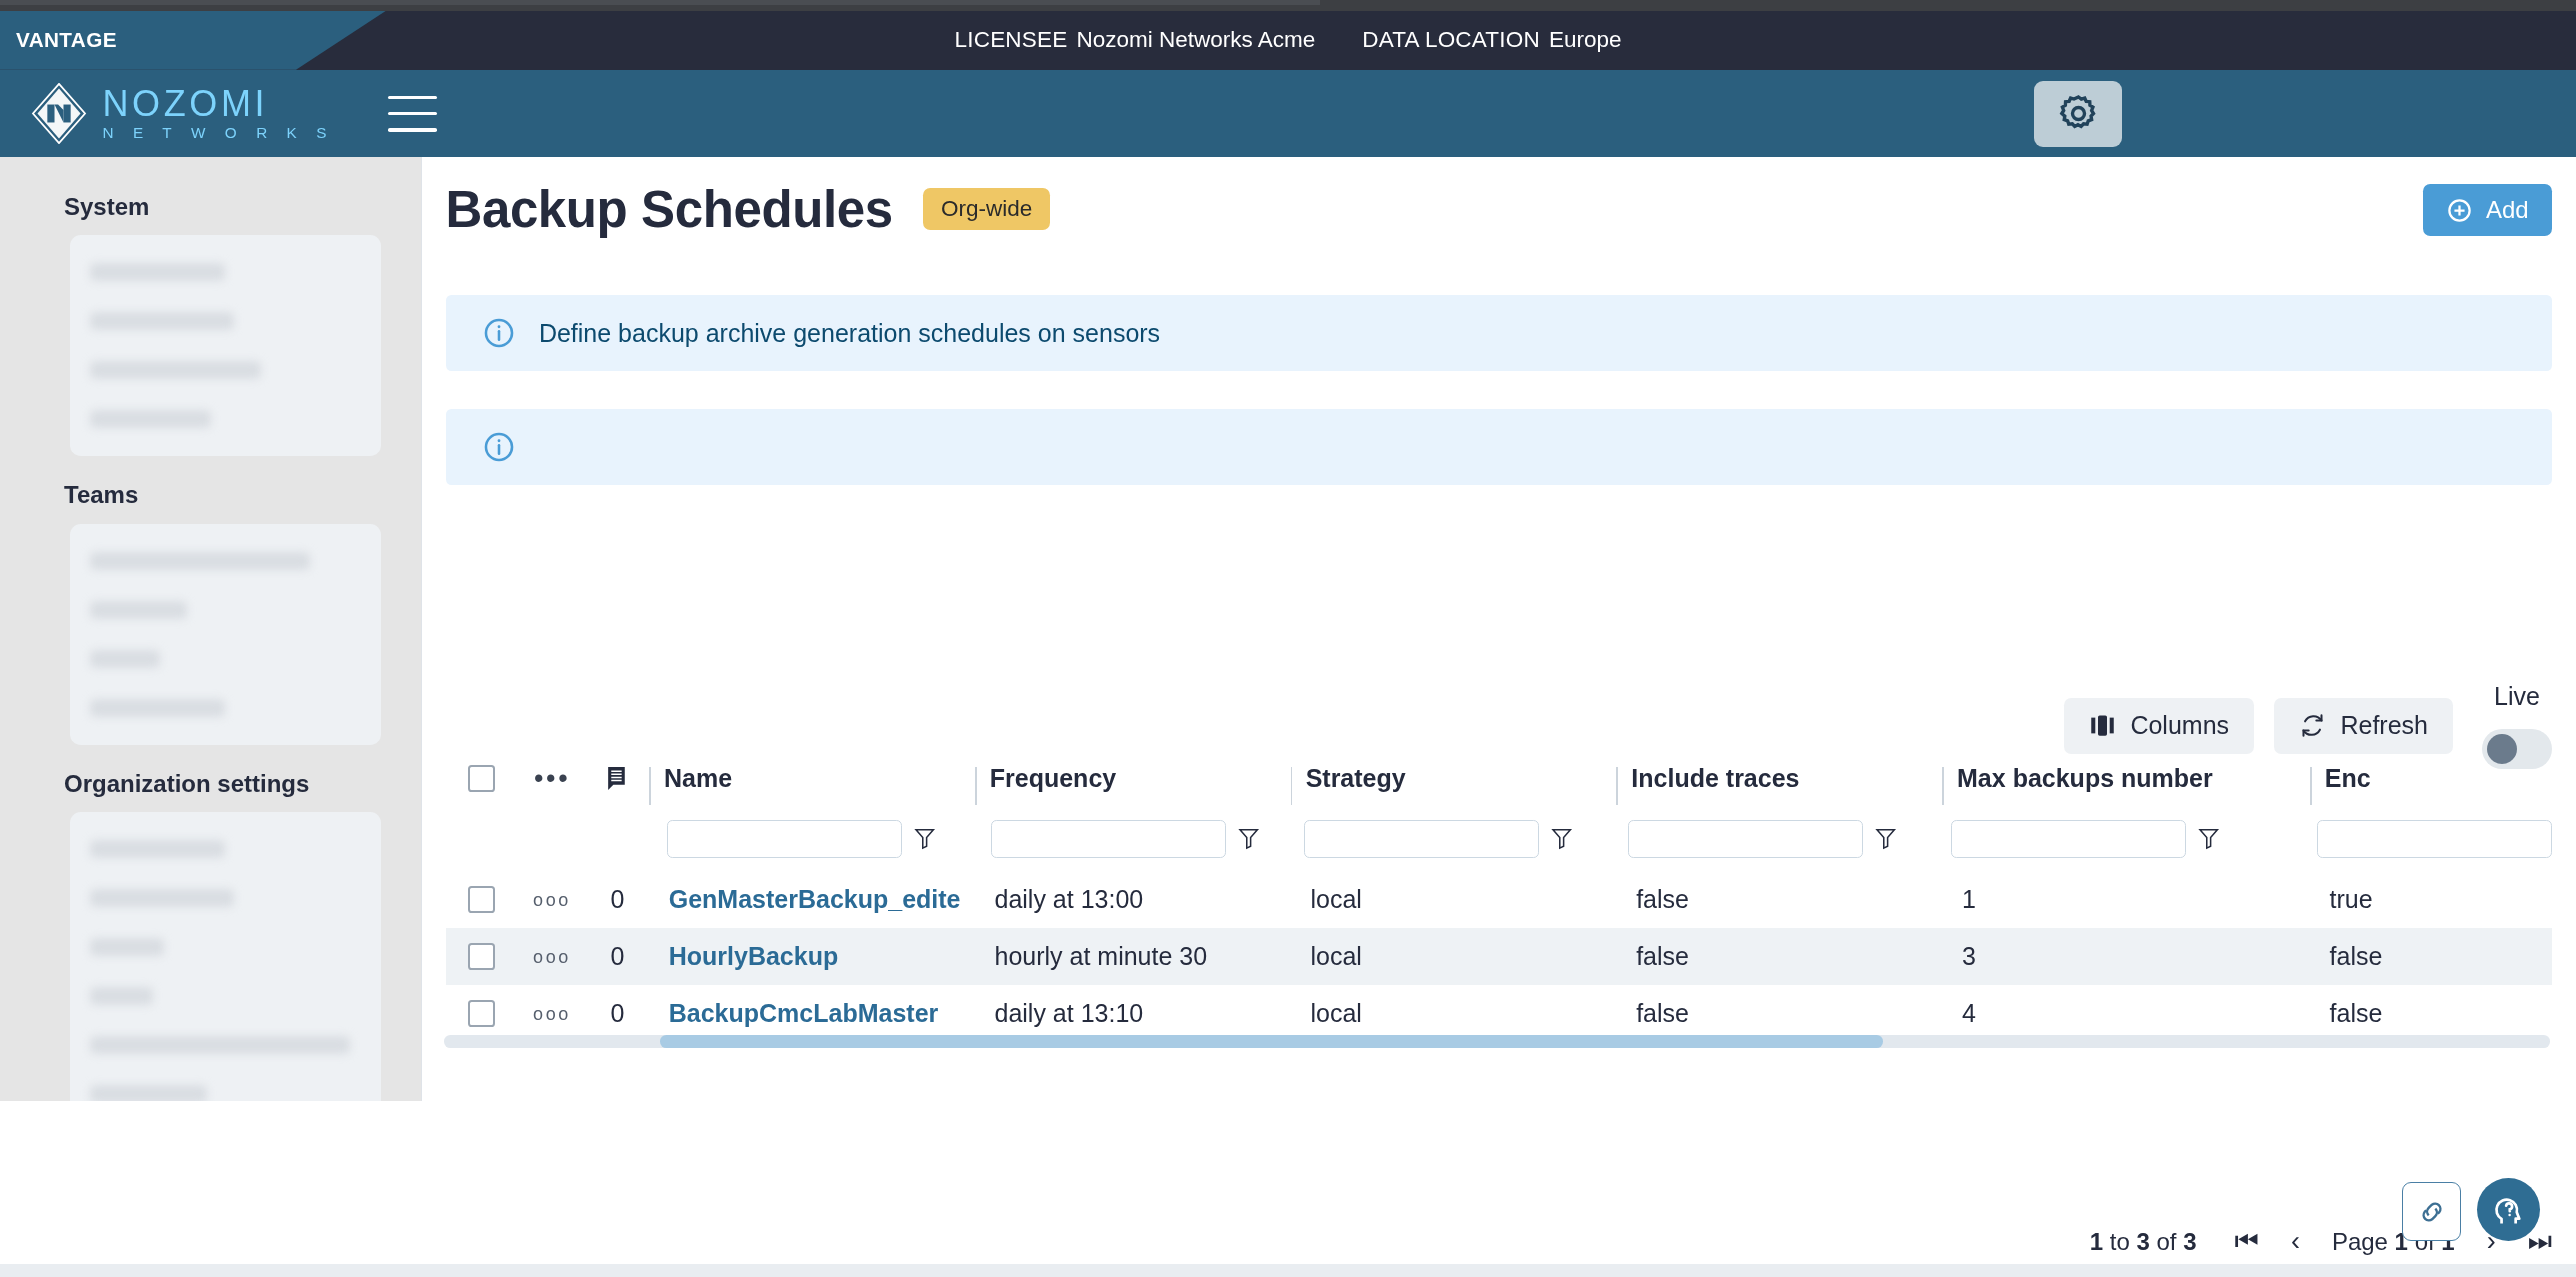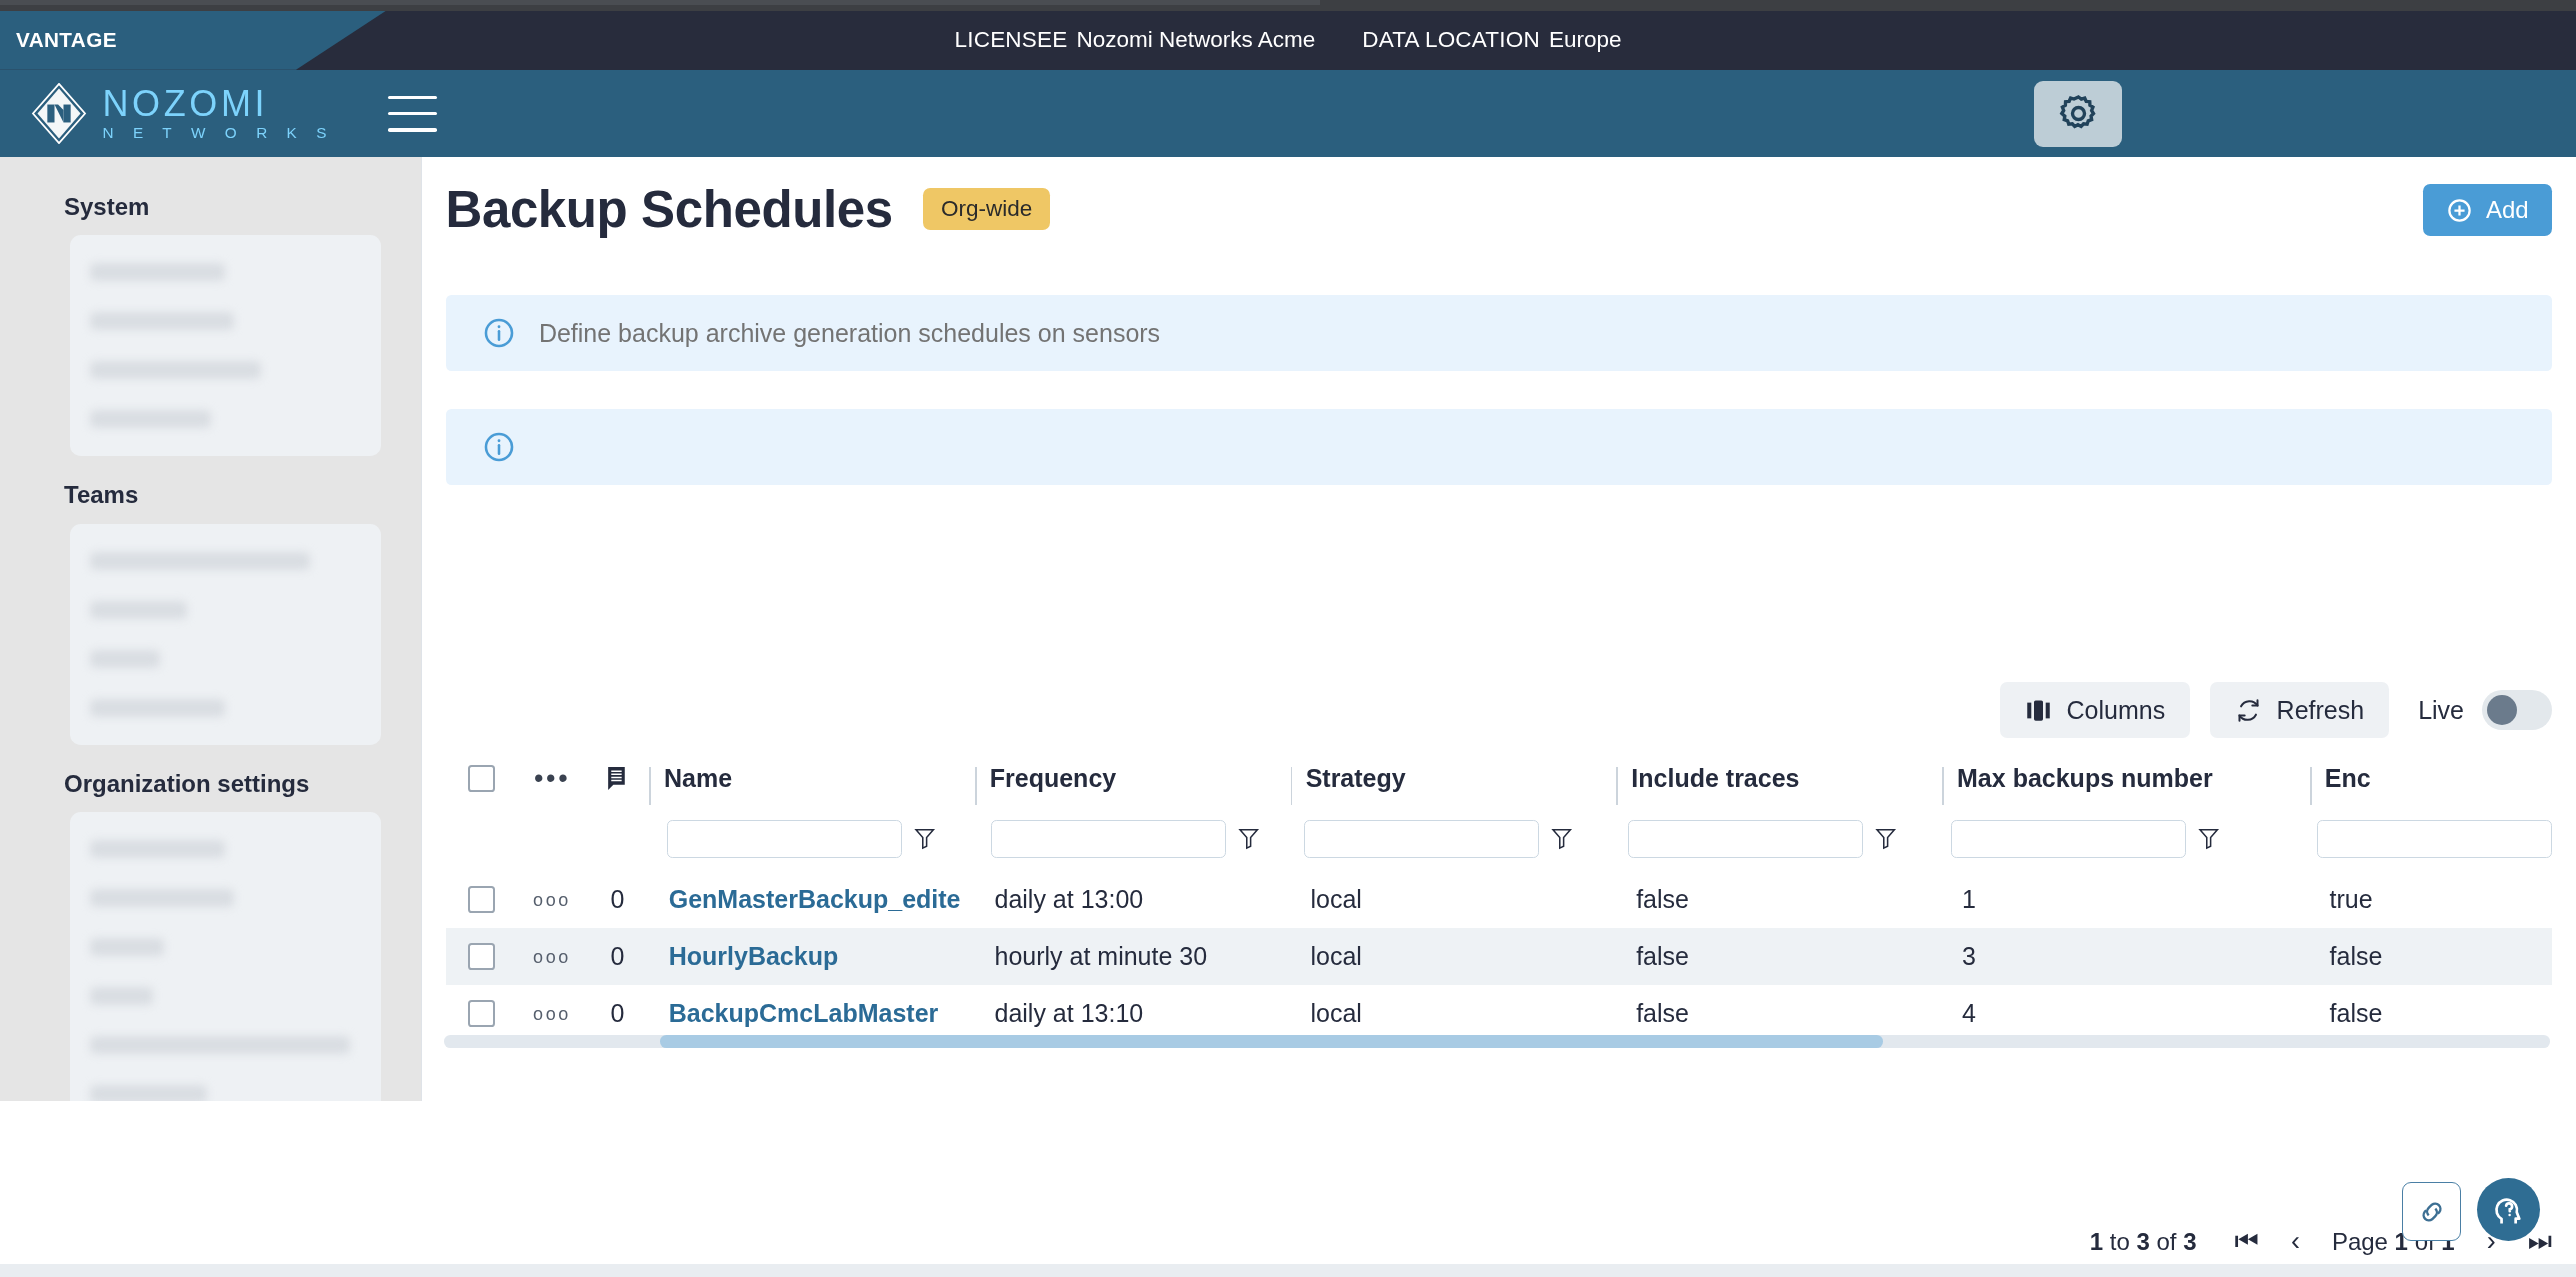--- a/index.html
+++ b/index.html
@@ -97,31 +97,31 @@
     font-size: 24px; cursor:pointer; font-family:"Liberation Sans", sans-serif;
   }
 
   .banner {
     position:absolute; left: 22.5px; width: 2106px; height: 76px;
     background: #e8f3fd; border-radius: 5.4px;
     display:flex; align-items:center; padding-left: 36px; gap: 23.4px;
   }
   #banner1 { top: 138px; }
   #banner2 { top: 252px; }
-  .banner-text { font-size: 25px; color:#737373; }
+  .banner-text { font-size: 25px; color:#0c4a6e; }
   .banner-text b { font-weight: bold; }
 
   
   #toolbar { position:absolute; right: 24px; top: 525px; display:flex; align-items:center; gap: 20px; }
   .tb-btn {
     height: 56px; background:#eef1f4; border:none; border-radius: 7.2px;
     display:flex; align-items:center; gap: 14.4px; padding: 0 25px;
     font-size: 25px; color:#252b3d; cursor:pointer; font-family:"Liberation Sans", sans-serif;
   }
-  #live-wrap { display:flex; align-items:center; gap: 18px; margin-left: 9px; }
+  #live-wrap { display:flex; align-items:center; gap: 18px; margin-left: 9px; flex-direction: column; }
   #live-label { font-size: 25px; color:#252b3d; }
   #live-toggle { width: 70px; height: 40px; border-radius: 20px; background:#e3e8ec; position:relative; cursor:pointer; }
   #live-toggle::after { content:''; position:absolute; left:4.5px; top:4.5px; width:30.5px; height:30.5px; border-radius:50%; background:#6b7b8c; }
 
   
   #table-area { position:absolute; left: 22.5px; top: 593px; width: 2106px; }
   .trow { display:flex; align-items:center; }
   .c-check { width: 81px; display:flex; justify-content:center; }
   .c-dots  { width: 77px; display:flex; justify-content:center; }
   .c-note  { width: 70px; display:flex; justify-content:center; }

